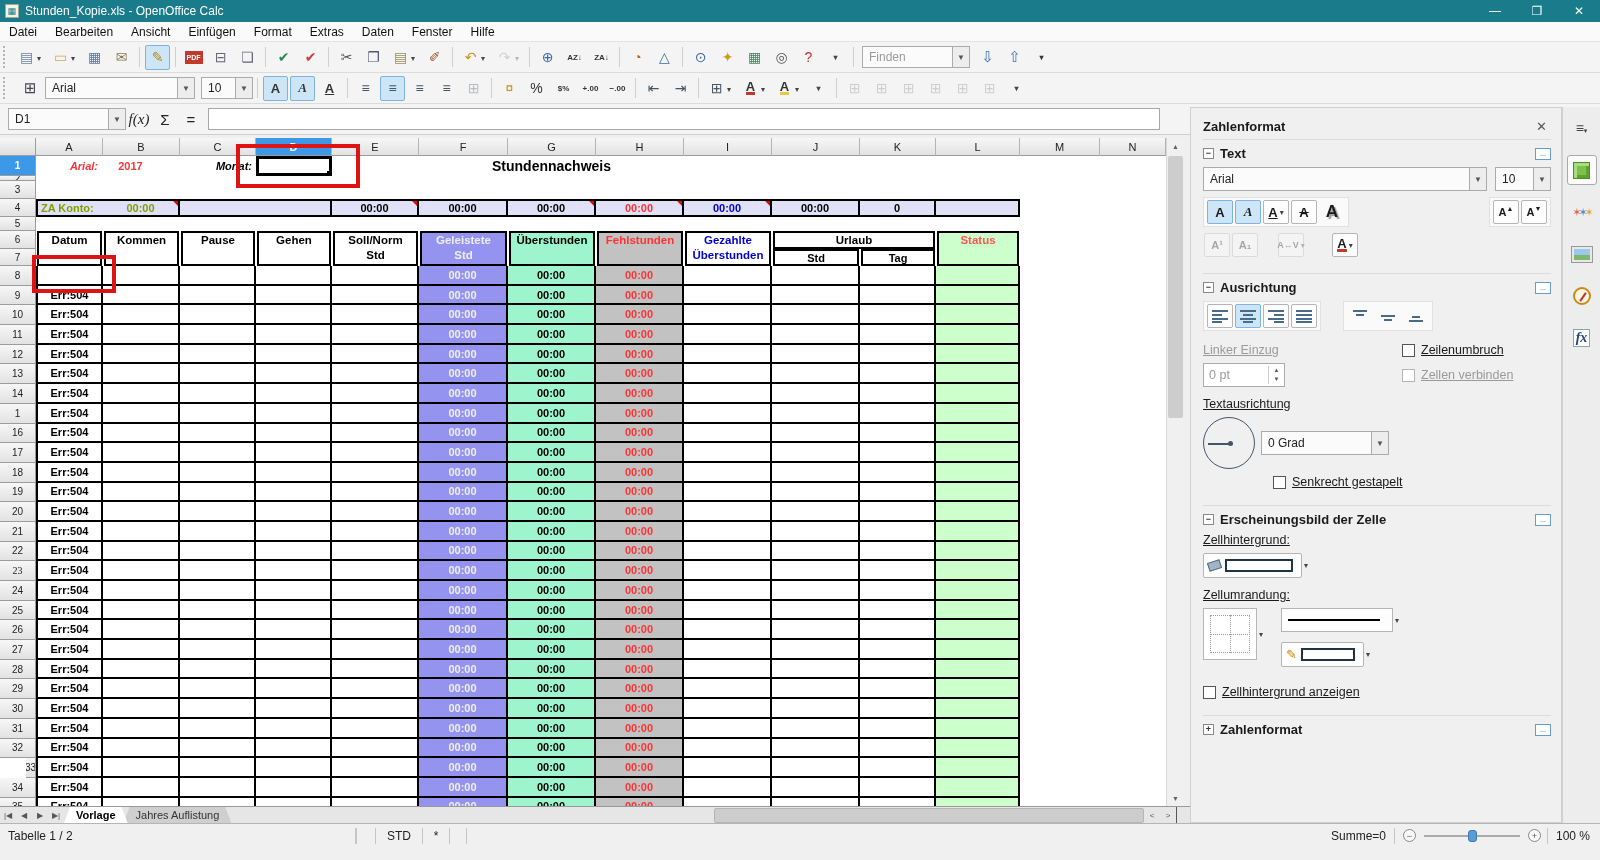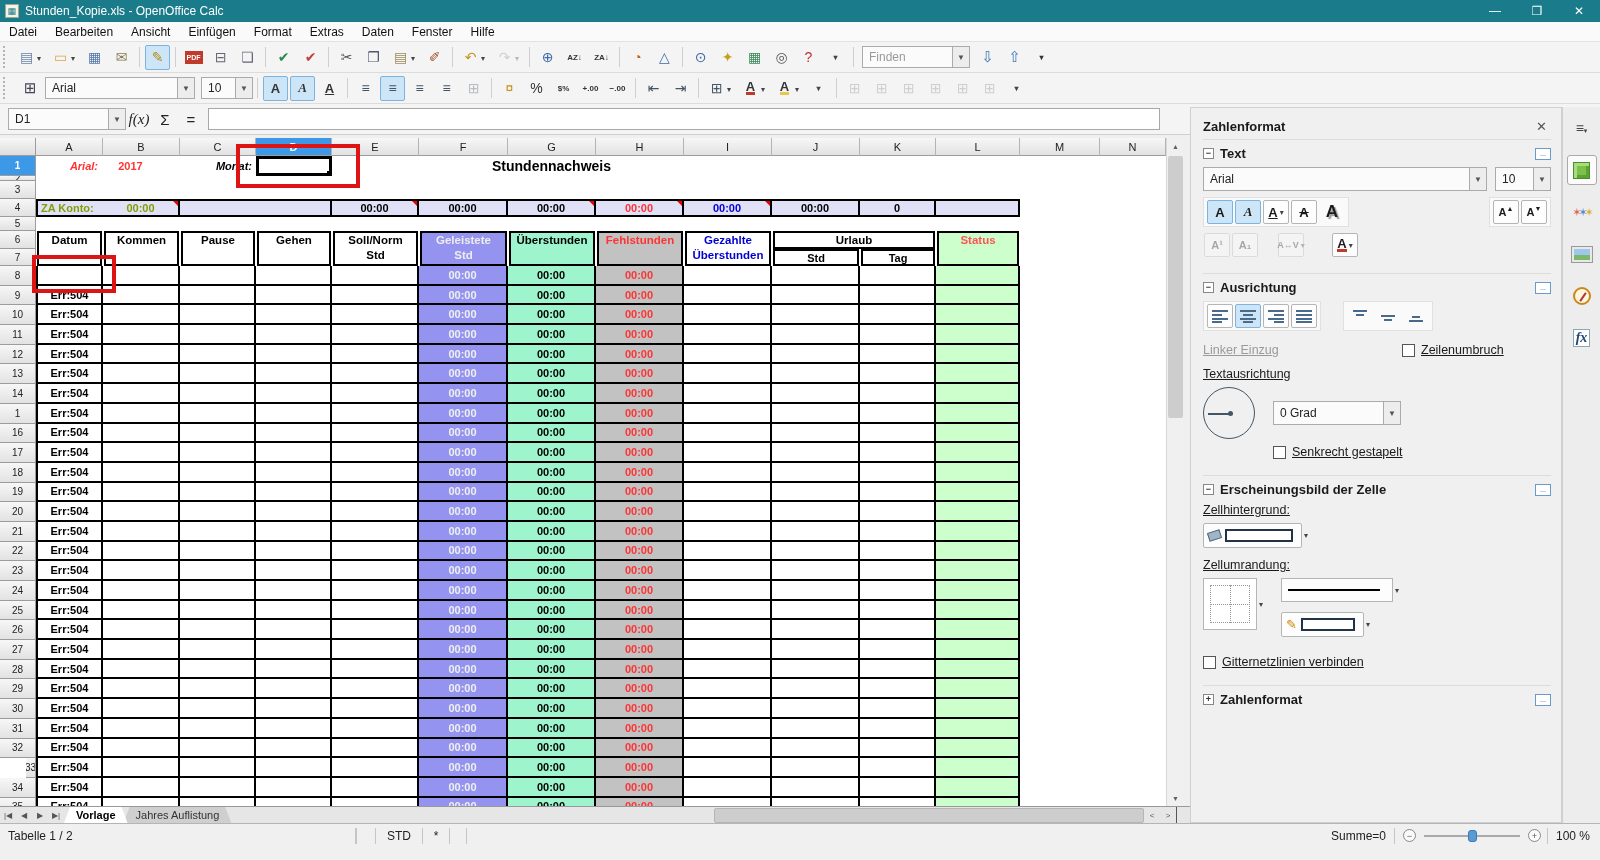--- a/index.html
+++ b/index.html
@@ -585,21 +585,21 @@
       <div class="rh" style="grid-area: 14 / 1;">13</div>
       <div class="rh" style="grid-area: 15 / 1;">14</div>
       <div class="rh" style="grid-area: 16 / 1;">1</div>
       <div class="rh" style="grid-area: 17 / 1;">16</div>
       <div class="rh" style="grid-area: 18 / 1;">17</div>
       <div class="rh" style="grid-area: 19 / 1;">18</div>
       <div class="rh" style="grid-area: 20 / 1;">19</div>
       <div class="rh" style="grid-area: 21 / 1;">20</div>
       <div class="rh" style="grid-area: 22 / 1;">21</div>
       <div class="rh" style="grid-area: 23 / 1;">22</div>
-      <div class="rh" style="grid-area: 24 / 1;">23</div>
+      <div class="rh" style="grid-area: 24 / 1; font-family: Liberation Serif, serif;">23</div>
       <div class="rh" style="grid-area: 25 / 1;">24</div>
       <div class="rh" style="grid-area: 26 / 1;">25</div>
       <div class="rh" style="grid-area: 27 / 1;">26</div>
       <div class="rh" style="grid-area: 28 / 1;">27</div>
       <div class="rh" style="grid-area: 29 / 1;">28</div>
       <div class="rh" style="grid-area: 30 / 1;">29</div>
       <div class="rh" style="grid-area: 31 / 1;">30</div>
       <div class="rh" style="grid-area: 32 / 1;">31</div>
       <div class="rh" style="grid-area: 33 / 1;">32</div>
       <div class="rh" style="grid-area: 34 / 1; margin-left: 26px;">33</div>
@@ -1145,24 +1145,36 @@
               </svg>
           </span>
         </div>
       </div>
       <div class="btnrow" style="margin-top:12px;">
         <span class="graylabel ulined">Linker Einzug</span>
         <span class="flexgap"></span>
         <span class="cb"></span>
         <span class="ulined" style="width:130px;">Zeilenumbruch</span>
       </div>
+      <div class="btnrow">
+        <div id="indentspin">
+          <span class="val">0 pt</span>
+          <span class="spinarrows">
+              <span>▲</span>
+              <span>▼</span>
+            </span>
+        </div>
+        <span class="flexgap"></span>
+        <span class="cb disabled"></span>
+        <span class="graylabel ulined" style="width:130px;">Zellen verbinden</span>
+      </div>
       <div style="margin:10px 0 6px 0;" class="ulined">Textausrichtung</div>
       <div class="btnrow">
         <div id="dial"></div>
-        <div class="combo" id="gradcombo" style="margin-left:18px;">
+        <div class="combo" id="gradcombo" style="margin-left:6px;">
           <span class="val">0 Grad</span>
           <span class="arrow">▼</span>
         </div>
       </div>
       <div class="btnrow" style="margin-left:70px;">
         <span class="cb"></span>
         <span class="ulined">Senkrecht gestapelt</span>
       </div>
     </div>
 
@@ -1199,21 +1211,21 @@
             <span class="swatchbtn">
               <span class="pencil">✎</span>
               <span class="swatch" style="width:54px;"></span>
             </span>
             <span class="sbdd">▾</span>
           </div>
         </div>
       </div>
       <div class="btnrow" style="margin-top:12px;">
         <span class="cb"></span>
-        <span class="ulined">Gitternetzlinien verbinden</span>
+        <span class="ulined">Zellhintergrund anzeigen</span>
       </div>
     </div>
 
     <div class="sect" style="border-bottom:none;">
       <div class="secthead">
         <span class="toggle">+</span>
         <span>Zahlenformat</span>
         <span class="mopt">…</span>
       </div>
     </div>

